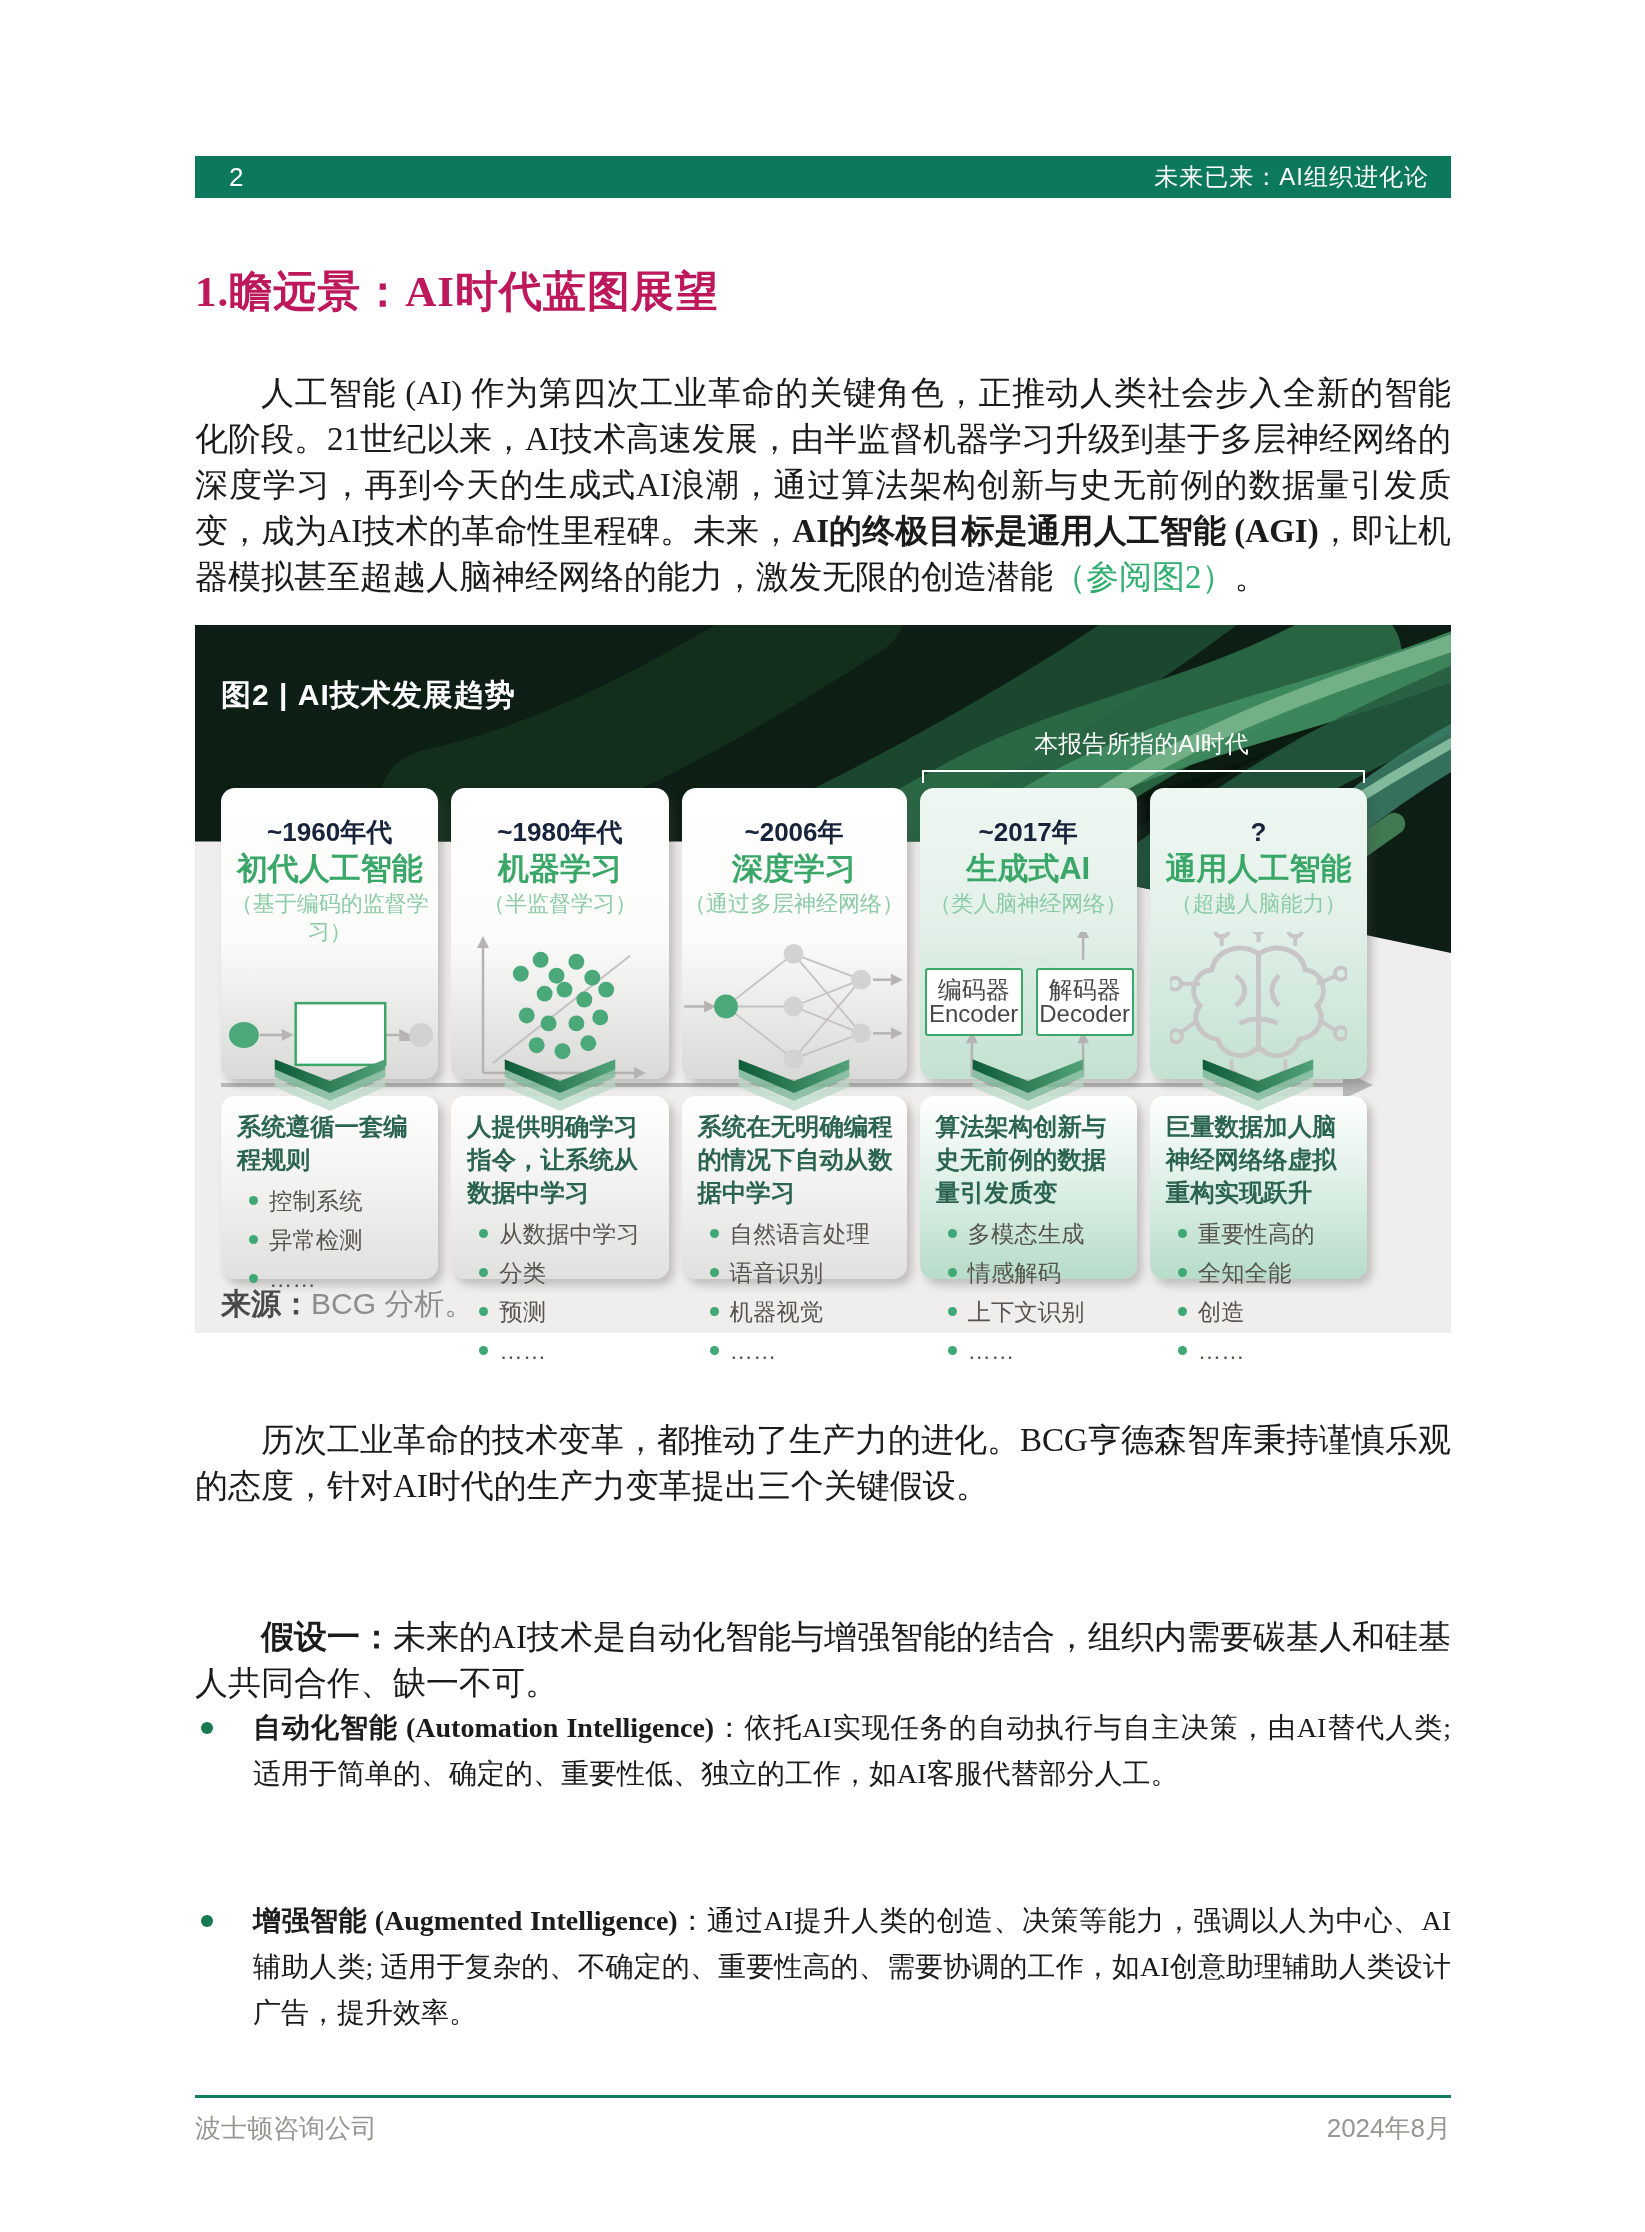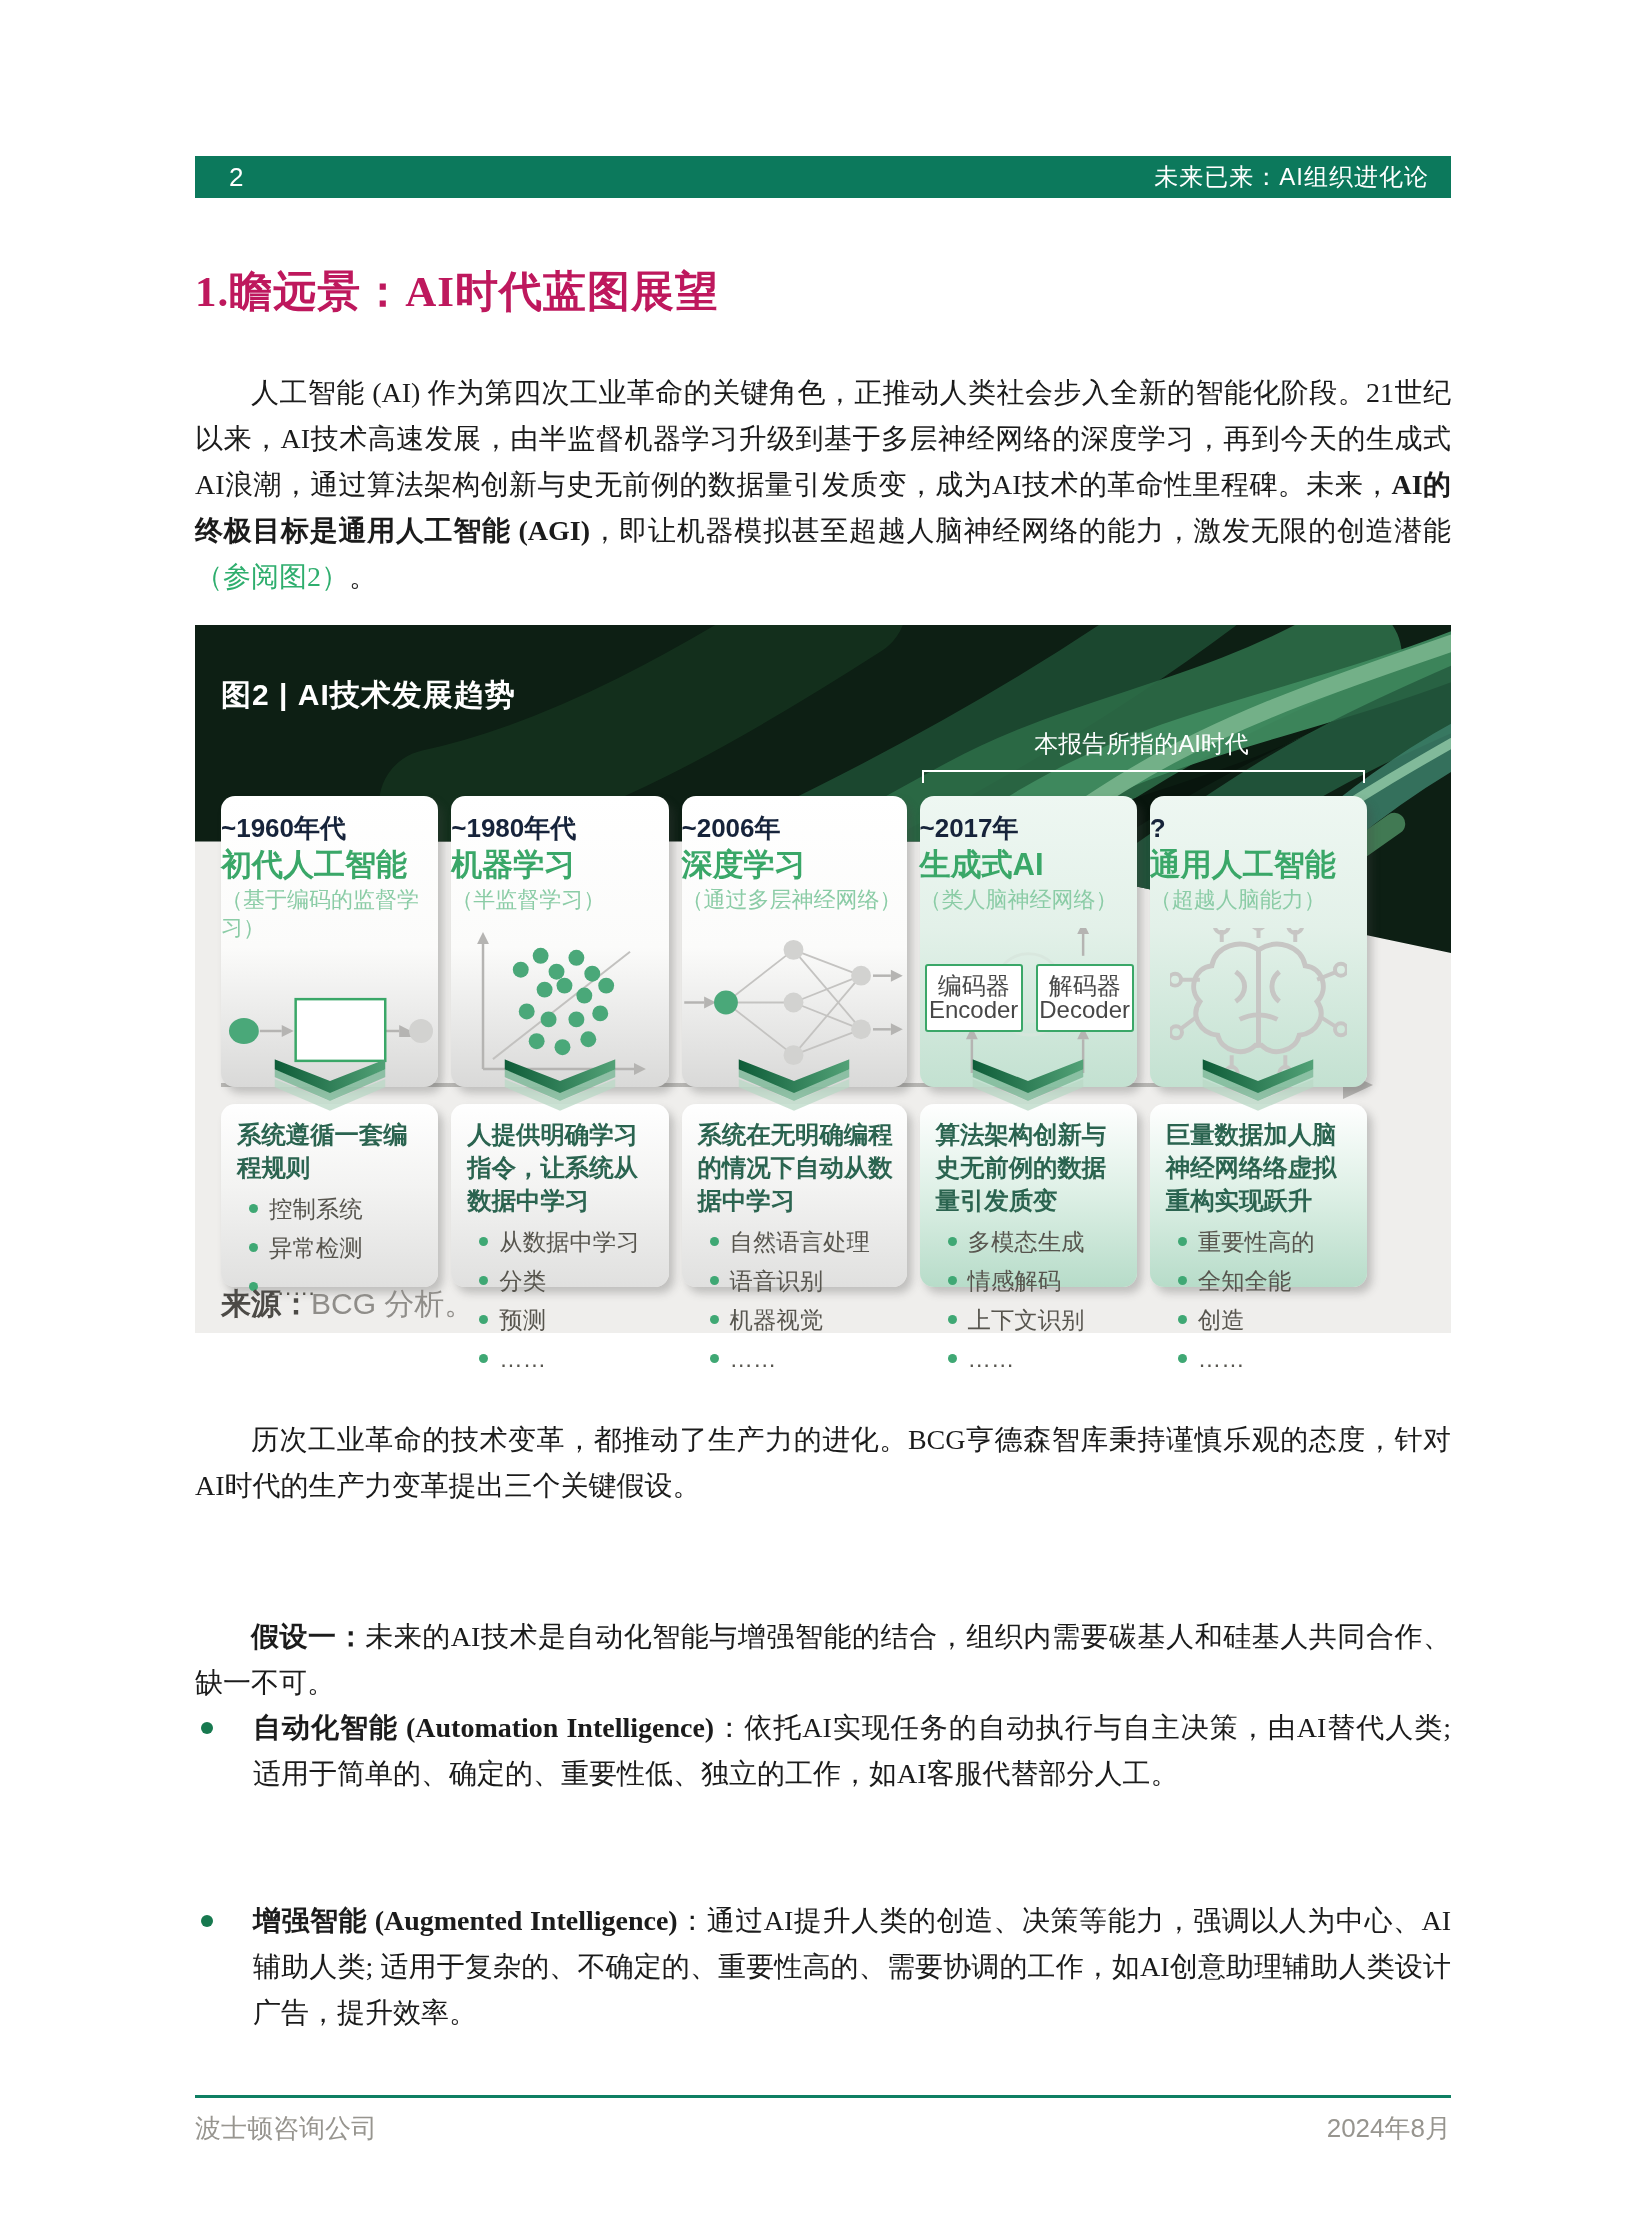--- a/index.html
+++ b/index.html
@@ -7,21 +7,21 @@
         font-family:"Liberation Serif","DejaVu Serif",serif;color:#1b1b1b;}
   
   .header-bar{position:absolute;left:195px;top:156px;width:1256px;height:42px;background:#0c795c;
               display:flex;align-items:center;justify-content:space-between;box-sizing:border-box;
               padding:0 22px 0 34px;font-family:"Liberation Sans","DejaVu Sans",sans-serif;color:#fff;}
   .header-page-num{font-size:26px;}
   .header-title{font-size:24px;letter-spacing:1px;}
   
   .section-title{position:absolute;left:195px;top:263px;font-size:43px;font-weight:bold;color:#be185d;letter-spacing:1px;}
   
-  .para{position:absolute;left:195px;width:1256px;font-size:28px;line-height:46px;
+  .para{position:absolute;left:195px;width:1256px;font-size:33px;line-height:46px;
         text-align:justify;text-justify:inter-ideograph;}
   .indent{text-indent:2em;}
   .p1{top:370px;}
   .p2{top:1417px;}
   .p3{top:1614px;}
   .bold{font-weight:bold;}
   .green-link{color:#2fae6e;cursor:pointer;}
   
   .big-bullet{position:absolute;left:195px;width:1256px;font-size:28px;line-height:46px;
               text-align:justify;box-sizing:border-box;padding-left:58px;}
@@ -37,21 +37,21 @@
   .era-bracket{position:absolute;left:727px;top:145px;width:439px;height:11px;z-index:4;
                border-top:2px solid #fff;border-left:2px solid #fff;border-right:2px solid #fff;}
   .timeline{position:absolute;left:26px;top:458px;width:1122px;height:4px;background:#b9b8b5;z-index:1;}
   .timeline-arrow{position:absolute;left:1148px;top:446px;width:0;height:0;z-index:1;
                   border-left:30px solid #b9b8b5;border-top:14px solid transparent;border-bottom:14px solid transparent;}
   .cards-grid{position:absolute;left:26px;top:163px;width:1146px;display:grid;
               grid-template-columns:repeat(5,1fr);column-gap:13px;z-index:2;}
   .col{position:relative;}
   .card-top{height:291px;border-radius:14px;box-shadow:5px 6px 9px rgba(70,70,70,.28);
             background:linear-gradient(180deg,#ffffff 0%,#fbfbfa 52%,#d9d9d8 100%);
-            box-sizing:border-box;padding-top:16px;text-align:left;margin-top:8px;}
+            box-sizing:border-box;padding-top:28px;text-align:center;}
   .col.highlight .card-top{background:linear-gradient(180deg,#eef7f2 0%,#e3f1e9 45%,#c3e1d1 100%);}
   .card-bottom{margin-top:17px;height:183px;border-radius:14px;box-shadow:5px 6px 9px rgba(70,70,70,.28);
                background:linear-gradient(180deg,#ffffff 0%,#f3f3f2 45%,#e0e0df 100%);
                box-sizing:border-box;padding:14px 8px 0 16px;text-align:left;}
   .col.highlight .card-bottom{background:linear-gradient(180deg,#ffffff 0%,#def0e6 48%,#b7dcc9 100%);}
   .yr{font-size:26px;font-weight:bold;color:#16233a;line-height:32px;}
   .col-title{font-size:31px;font-weight:bold;color:#3aa768;line-height:38px;margin-top:2px;}
   .col-sub{font-size:22px;color:#8bcca6;line-height:28px;margin-top:2px;}
   .icon-area{height:149px;margin-top:14px;display:flex;align-items:center;justify-content:center;}
   .desc-title{font-size:24.4px;line-height:33px;font-weight:bold;color:#2b6450;margin:0 0 8px 0;}

